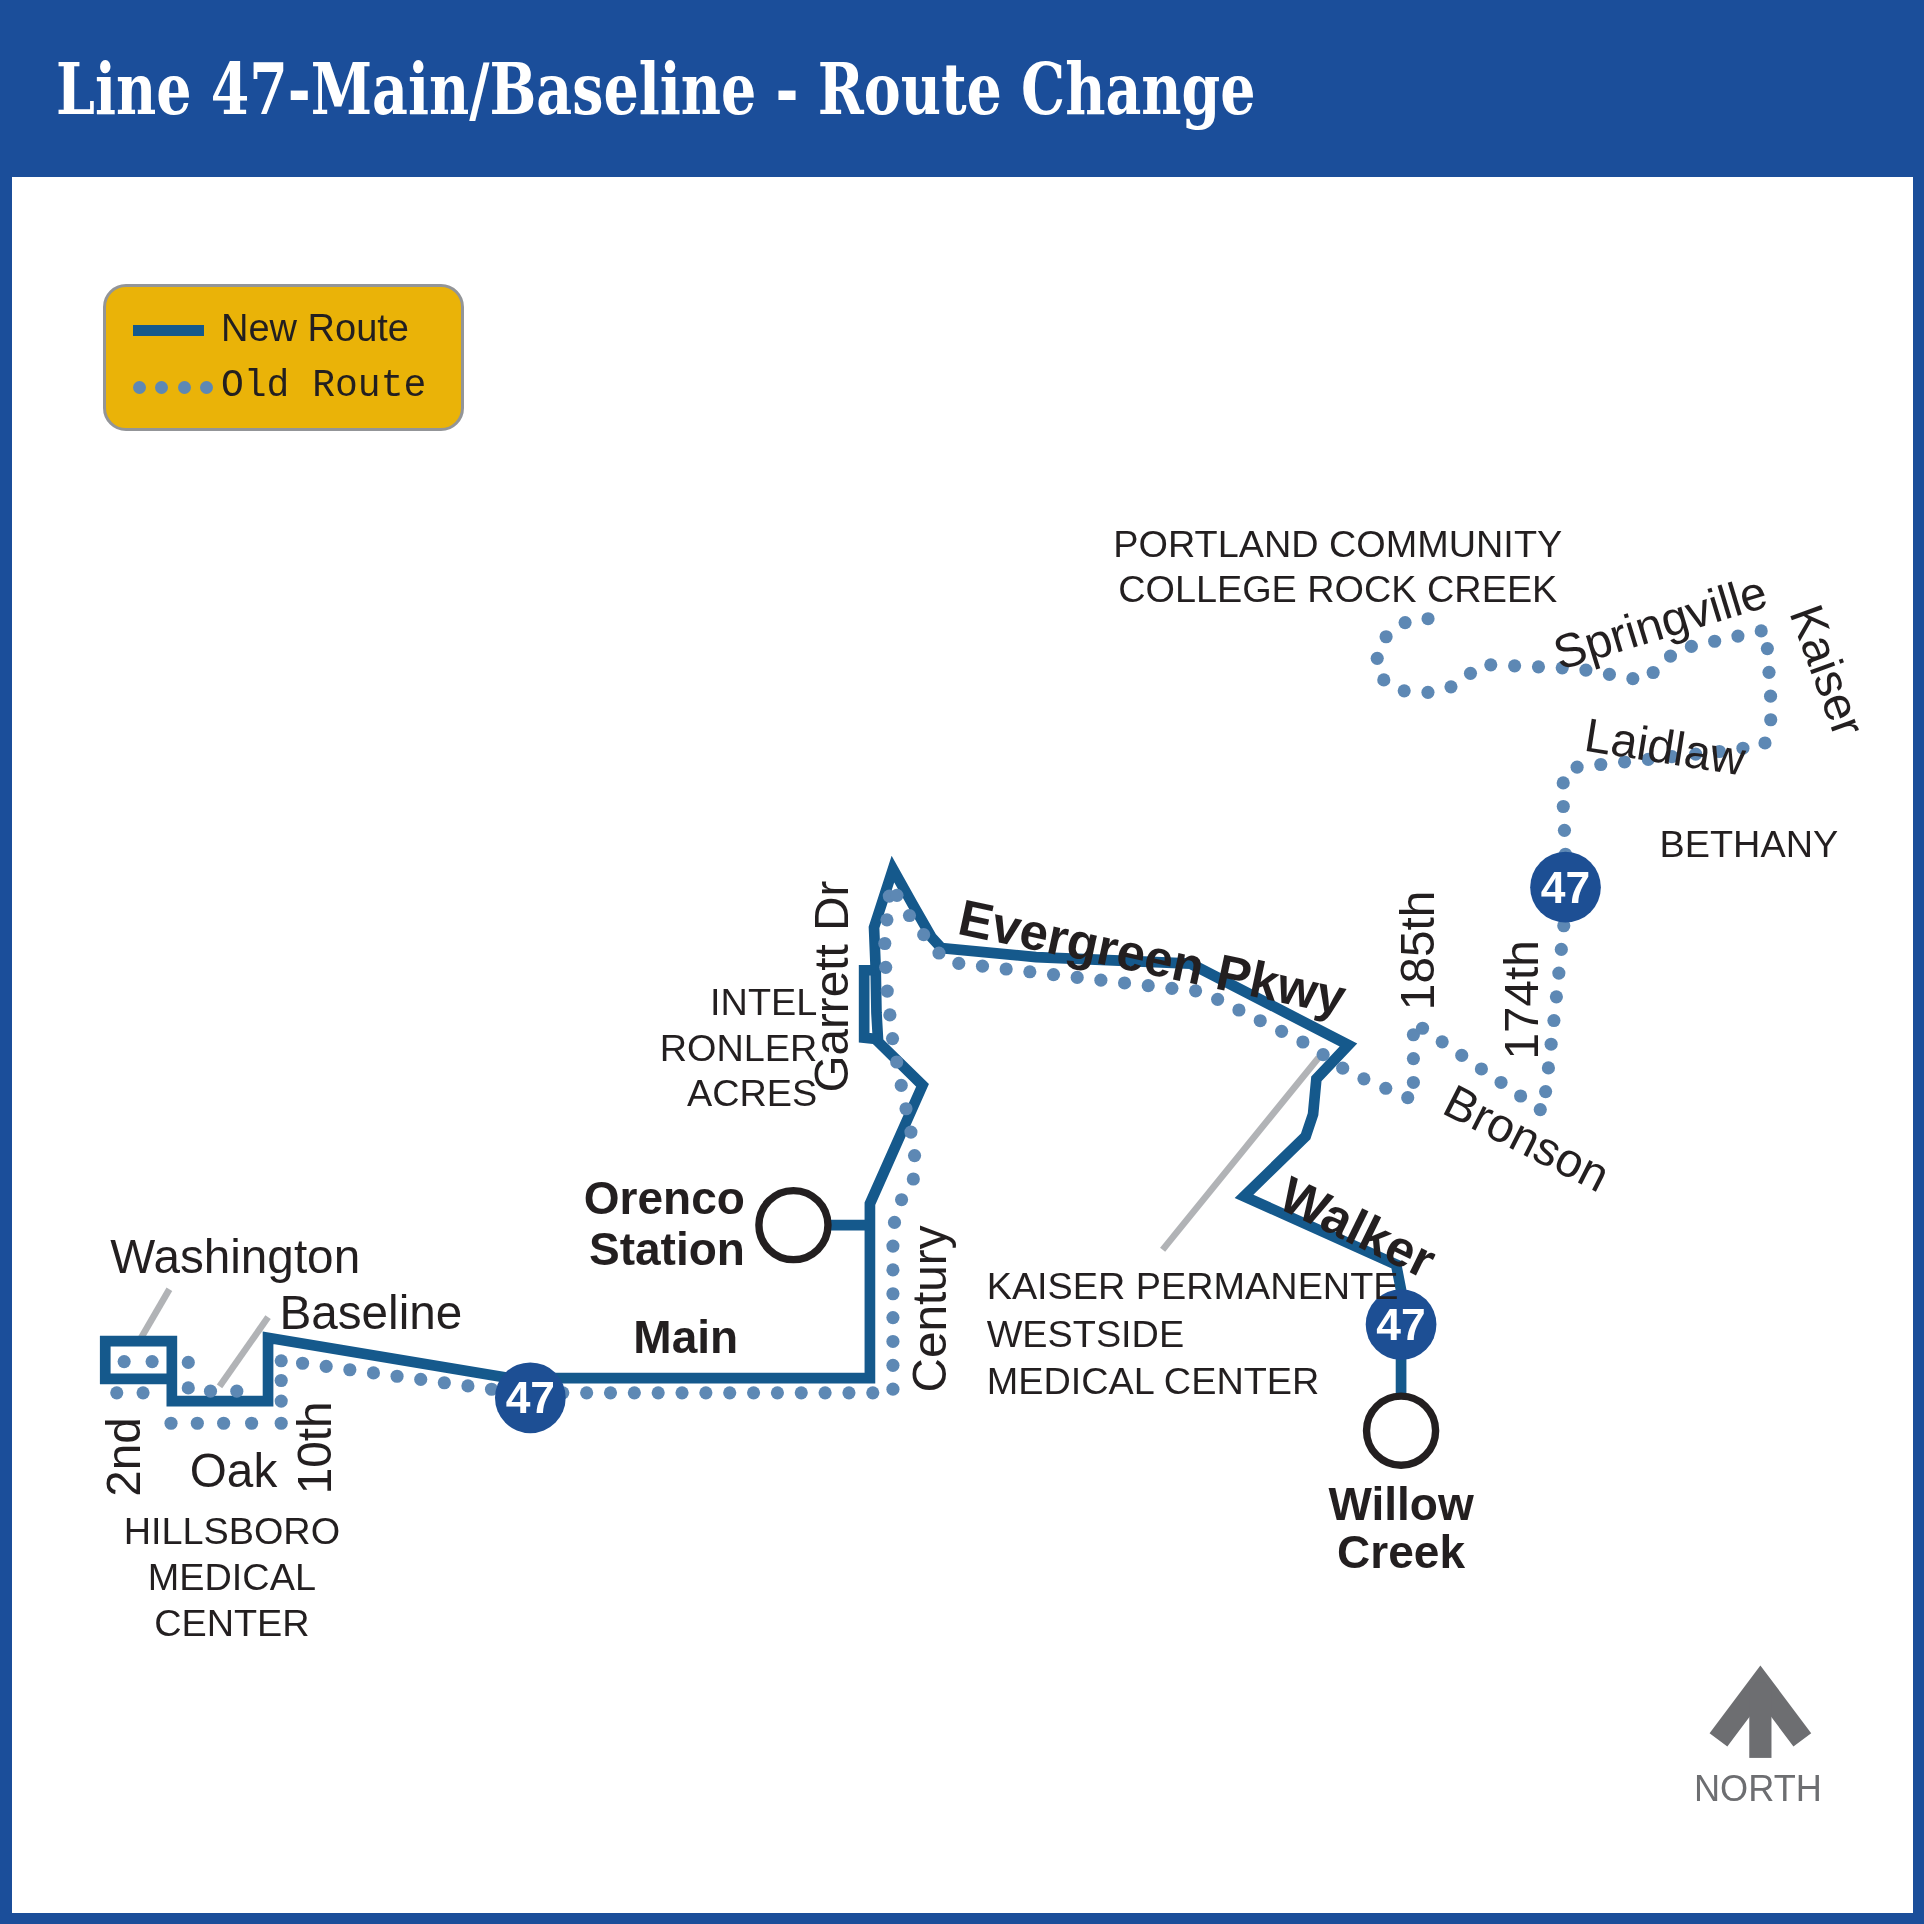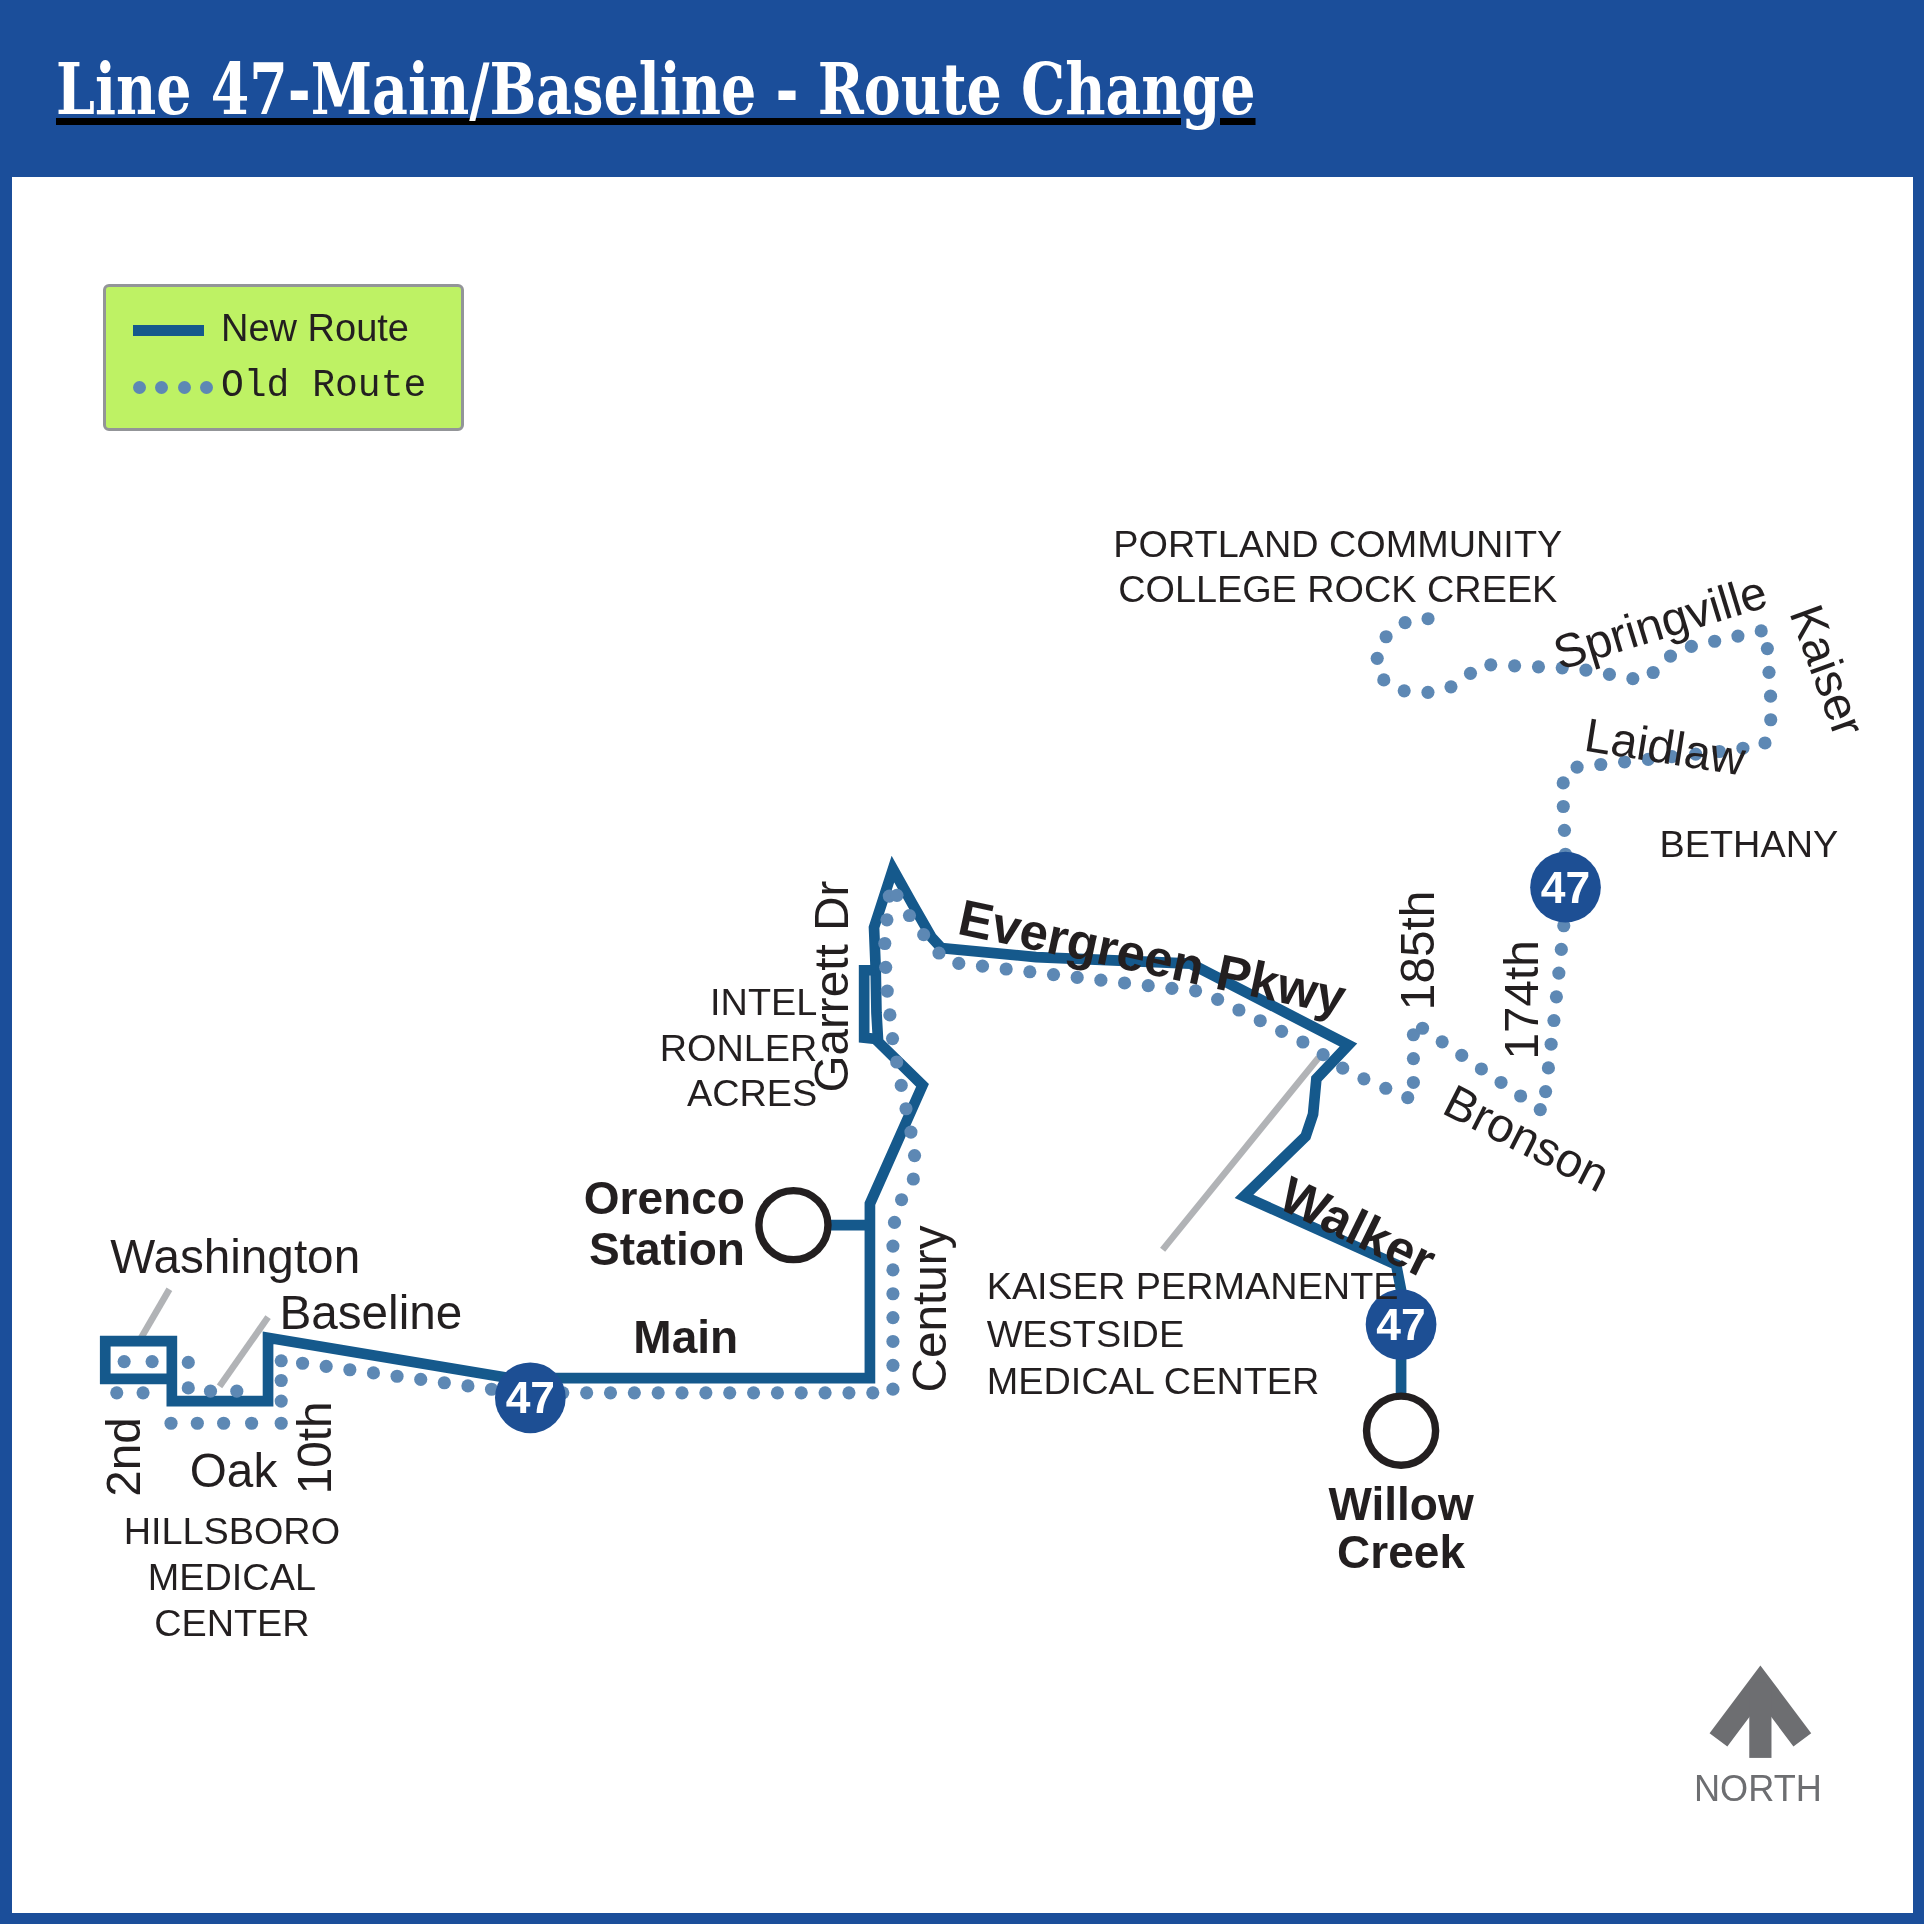--- a/index.html
+++ b/index.html
@@ -7,21 +7,21 @@
         font-family:"Liberation Sans",sans-serif;}
   #map{position:absolute;left:0;top:0;}
   .header{position:absolute;left:0;top:0;width:1924px;height:177px;display:flex;align-items:center;}
   .header span{display:inline-block;margin-left:56px;transform:scaleX(0.78);transform-origin:left center;
       font-family:"DejaVu Serif",serif;font-weight:700;font-size:71px;color:#fff;white-space:nowrap;}
   .frame{position:absolute;}
   #frame-left{left:0;top:177px;width:11.5px;height:1748px;}
   #frame-right{right:0;top:177px;width:11.5px;height:1748px;}
   #frame-bottom{left:0;bottom:0;width:1924px;height:11.5px;}
   .legend{position:absolute;left:103px;top:284px;width:355px;height:141px;border:3.3px solid #939598;
-      border-radius:6px;background:#bef264;}
+      border-radius:23px;background:#eab308;}
   .legend-line{position:absolute;left:27px;top:38px;width:71px;height:10.7px;}
   .legend-dot{position:absolute;width:13px;height:13px;border-radius:50%;top:94px;}
   .legend-text{position:absolute;left:115px;font-size:38px;color:#231f20;}
   #legend-new-label{top:20px;}
   #legend-old-label{top:77px;font-family:Liberation Mono, monospace;}
   text{fill:#231f20;}
   .street{font-size:58px;}
   .street-lg{font-size:62px;font-weight:700;}
   .bold{font-size:56px;font-weight:700;}
   .place{font-size:46px;}
@@ -223,21 +223,21 @@
       <text transform="translate(994,1235) rotate(0)" text-anchor="end" class="place">INTEL</text>
       <text transform="translate(994,1290) rotate(0)" text-anchor="end" class="place">RONLER</text>
       <text transform="translate(994,1345) rotate(0)" text-anchor="end" class="place">ACRES</text>
       <text transform="translate(1200,1580) rotate(0)" text-anchor="start" class="place">KAISER PERMANENTE</text>
       <text transform="translate(1200,1638) rotate(0)" text-anchor="start" class="place">WESTSIDE</text>
       <text transform="translate(1200,1696) rotate(0)" text-anchor="start" class="place">MEDICAL CENTER</text>
       <polyline points="2090,2116 2141,2048 2192,2116" fill="none" stroke="#6d6e71" stroke-width="27"></polyline>
       <rect x="2127.5" y="2046" width="27" height="92" fill="#6d6e71"></rect>
       <text x="2138" y="2190" text-anchor="middle" class="north-label">NORTH</text>
     </svg>
-  <div class="header" id="header" style="background: rgb(27, 78, 154); text-decoration: underline;">
+  <div class="header" id="header" style="background: rgb(27, 78, 154);">
     <span>Line 47-Main/Baseline - Route Change</span>
   </div>
   <div class="frame" id="frame-left" style="background: rgb(27, 78, 154);"></div>
   <div class="frame" id="frame-right" style="background: rgb(27, 78, 154);"></div>
   <div class="frame" id="frame-bottom" style="background: rgb(27, 78, 154);"></div>
   <div class="legend">
     <div class="legend-line" id="legend-line" style="background: rgb(21, 89, 140);"></div>
     <div class="legend-text" id="legend-new-label">New Route</div>
     <div class="legend-text" id="legend-old-label">Old Route</div>
   <div class="legend-dot" style="left: 27px; background: rgb(93, 136, 180);"></div>

